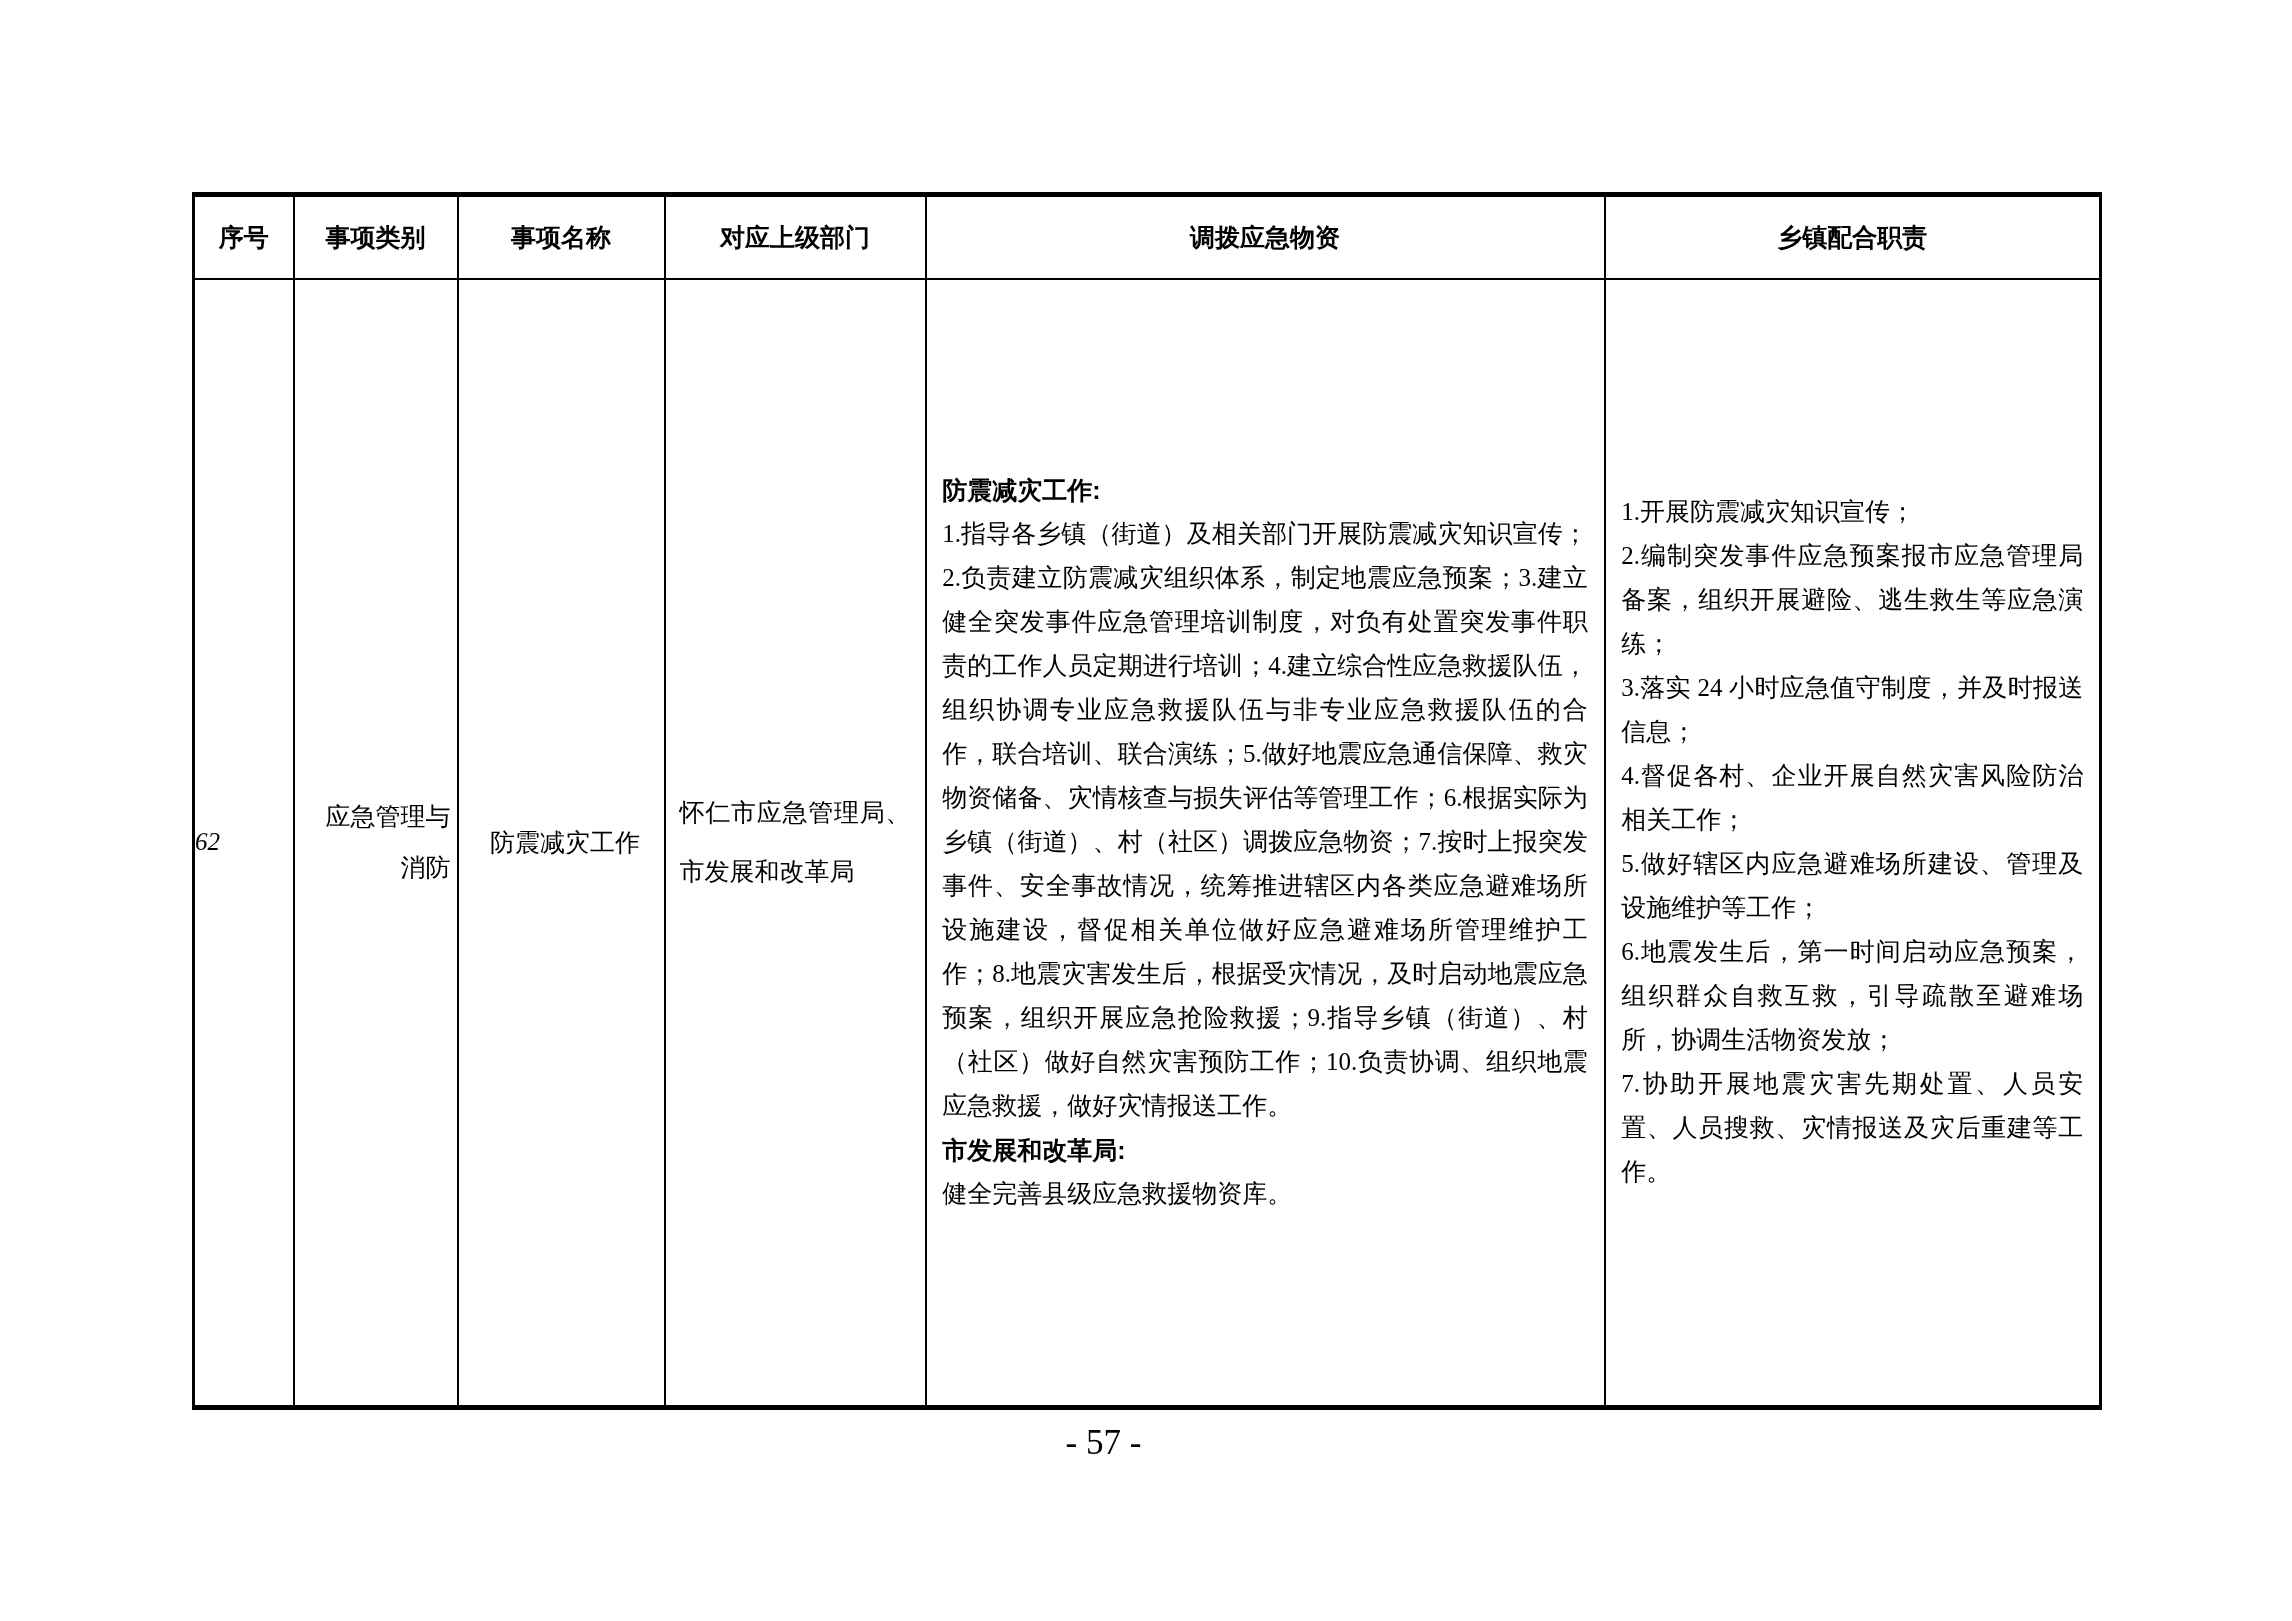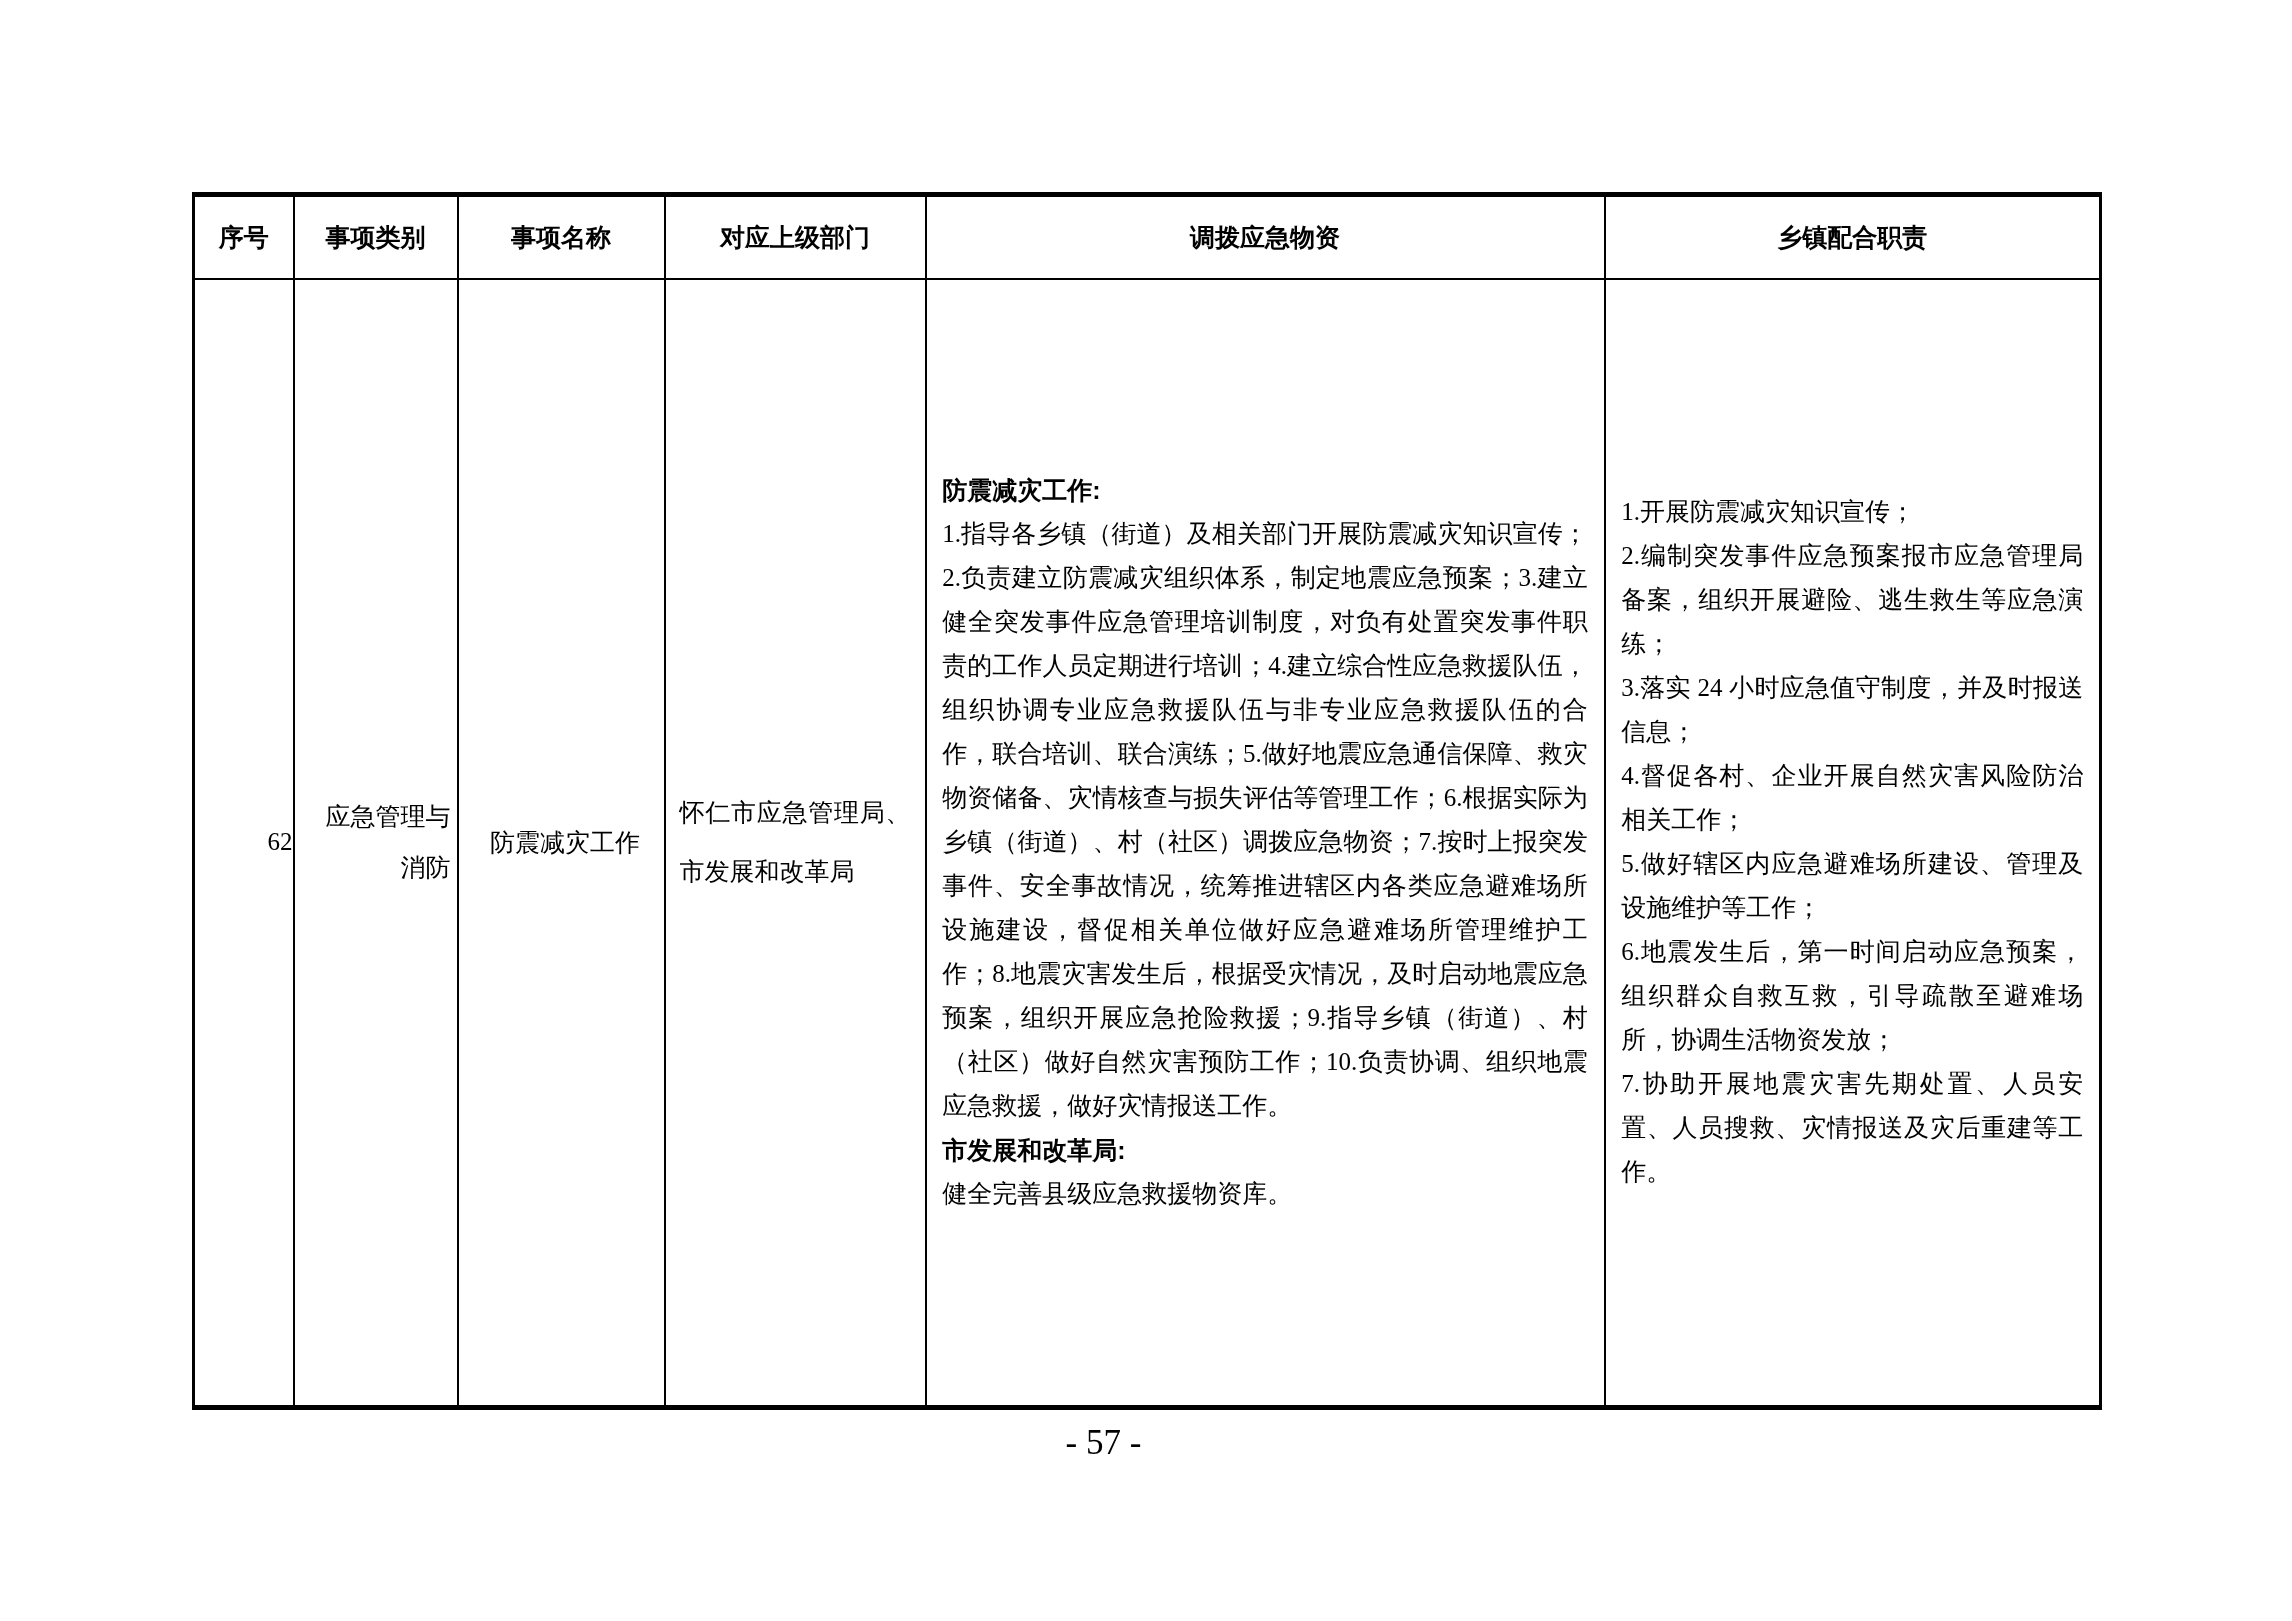--- a/index.html
+++ b/index.html
@@ -36,22 +36,23 @@
     height: 84px;
     border-bottom-width: 2.9px;
     font-family: "Liberation Sans", "DejaVu Sans", sans-serif;
     font-weight: 700;
     text-align: center;
     font-size: 33px;
   }
   tbody td { height: 1129px; }
 
   td.cell-serial {
-    text-align: right;
+    text-align: left;
     font-size: 37px;
+    font-style: italic;
   }
   td.cell-category {
     text-align: right;
     padding: 0 5.9px 0 17.6px;
     line-height: 51px;
   }
   td.cell-name {
     text-align: right;
     padding: 0 23.5px;
     line-height: 59px;

